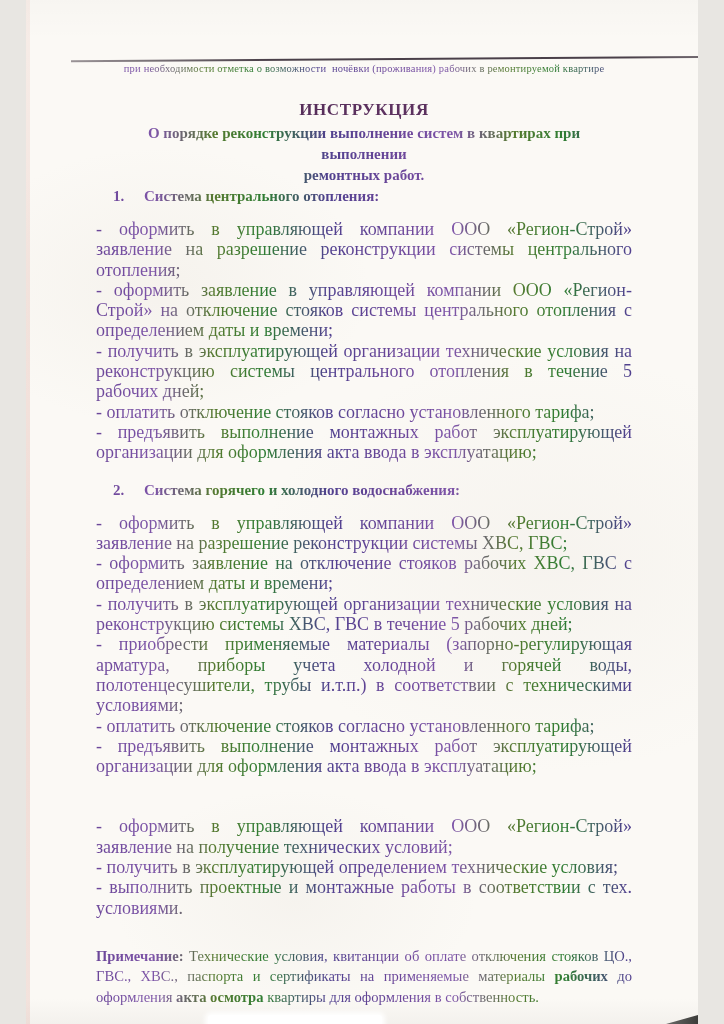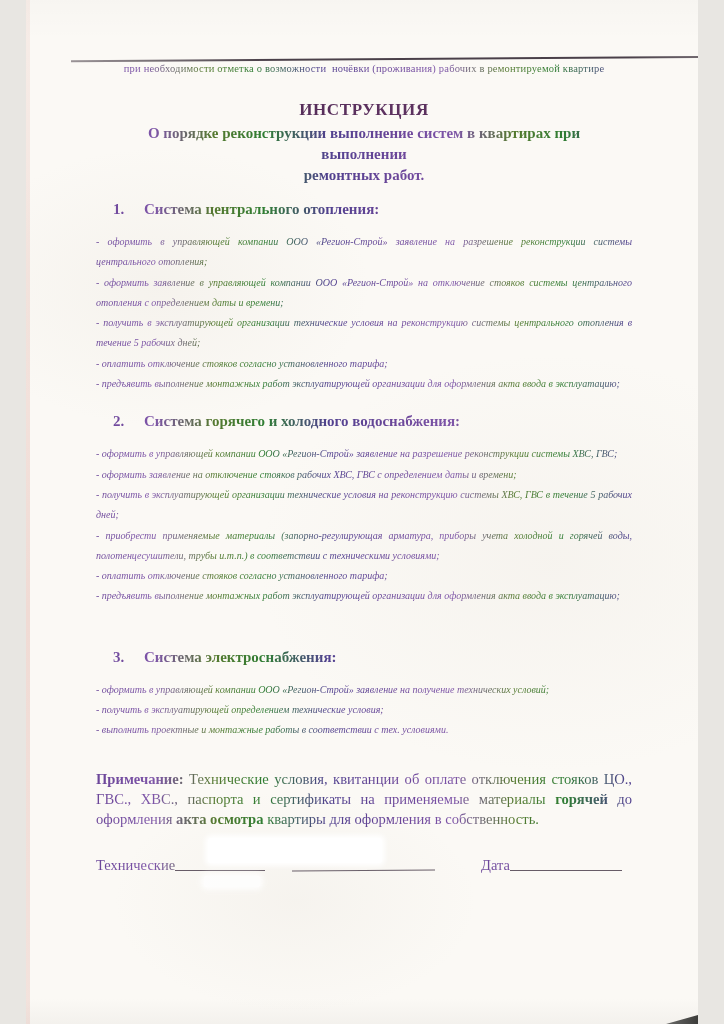--- a/index.html
+++ b/index.html
@@ -64,32 +64,32 @@
     font-size:17px; line-height:20px;
     font-weight:bold; letter-spacing:0.6px;
   }
   .subtitle{
     margin-top:3px;
     text-align:center;
     font-weight:bold;
     font-size:15px; line-height:21px;
   }
   .subtitle div{ white-space:pre-wrap; }
-  #sections-root{ margin-top:13px; }
+  #sections-root{ }
   .section + .section{ margin-top:17px; }
   #sections-root .section:nth-child(3){ margin-top:40px; }
   .section-heading{
     font-weight:bold; font-size:15px; line-height:20px;
     padding-left:17px;
   }
   .sec-num{ display:inline-block; min-width:31px; }
   .section-items{ margin-top:13px; }
   .item{
     margin:0; text-align:justify;
-    font-size:10px; line-height:20.3px;font-style:italic;
+    font-size:18px; line-height:20.3px;
   }
   .note{
     margin:28px 0 0 0; text-align:justify;
     font-size:14.6px; line-height:20.4px;
   }
   .note .bold{ font-weight:bold; }
   .sig-row{
     position:relative;
     margin-top:26px;
     display:flex; align-items:flex-end;
@@ -154,30 +154,29 @@
         <div class="section-items">
           <p class="item ink">- оформить в управляющей компании ООО «Регион-Строй» заявление на разрешение реконструкции системы ХВС, ГВС;</p>
           <p class="item ink">- оформить заявление на отключение стояков рабочих ХВС, ГВС с определением даты и времени;</p>
           <p class="item ink">- получить в эксплуатирующей организации технические условия на реконструкцию системы ХВС, ГВС в течение 5 рабочих дней;</p>
           <p class="item ink">- приобрести применяемые материалы (запорно-регулирующая арматура, приборы учета холодной и горячей воды, полотенцесушители, трубы и.т.п.)  в соответствии с техническими условиями;</p>
           <p class="item ink">- оплатить отключение стояков согласно установленного тарифа;</p>
           <p class="item ink">- предъявить выполнение монтажных работ эксплуатирующей организации для оформления акта ввода в эксплуатацию;</p>
         </div>
       </div>
       <div class="section">
-        <div class="section-heading ink"><span class="sec-num">3.</span><span>Система электроснабжения:</span></div>
         <div class="section-items">
           <p class="item ink">- оформить в управляющей компании ООО «Регион-Строй» заявление на получение технических условий;</p>
           <p class="item ink">- получить в эксплуатирующей определением технические условия;</p>
           <p class="item ink">- выполнить проектные и монтажные работы в соответствии с тех. условиями.</p>
         </div>
       </div>
     </div>
 
-  <p class="note ink" id="note"><span class="bold">Примечание: </span><span>Технические условия, квитанции об оплате отключения стояков ЦО., ГВС., ХВС., паспорта и сертификаты на применяемые материалы </span><span class="bold">горячей</span><span> до оформления </span><span class="bold">акта осмотра</span><span> квартиры для оформления в собственность.</span></p>
+  <p class="note ink" id="note"><span class="bold">Примечание: </span><span>Технические условия, квитанции об оплате отключения стояков ЦО., ГВС., ХВС., паспорта и сертификаты на применяемые материалы </span><span class="bold">рабочих</span><span> до оформления </span><span class="bold">акта осмотра</span><span> квартиры для оформления в собственность.</span></p>
 
   <div class="sig-row">
     <span class="sig-label ink">Технические</span>
     <span class="sig-line sig-line-1"></span>
     <span class="sig-line sig-line-2"></span>
     <span class="sig-label ink date-label">Дата</span>
     <span class="sig-line sig-line-3"></span>
     <span class="whiteout whiteout-1"></span>
     <span class="whiteout whiteout-2"></span>
   </div>

